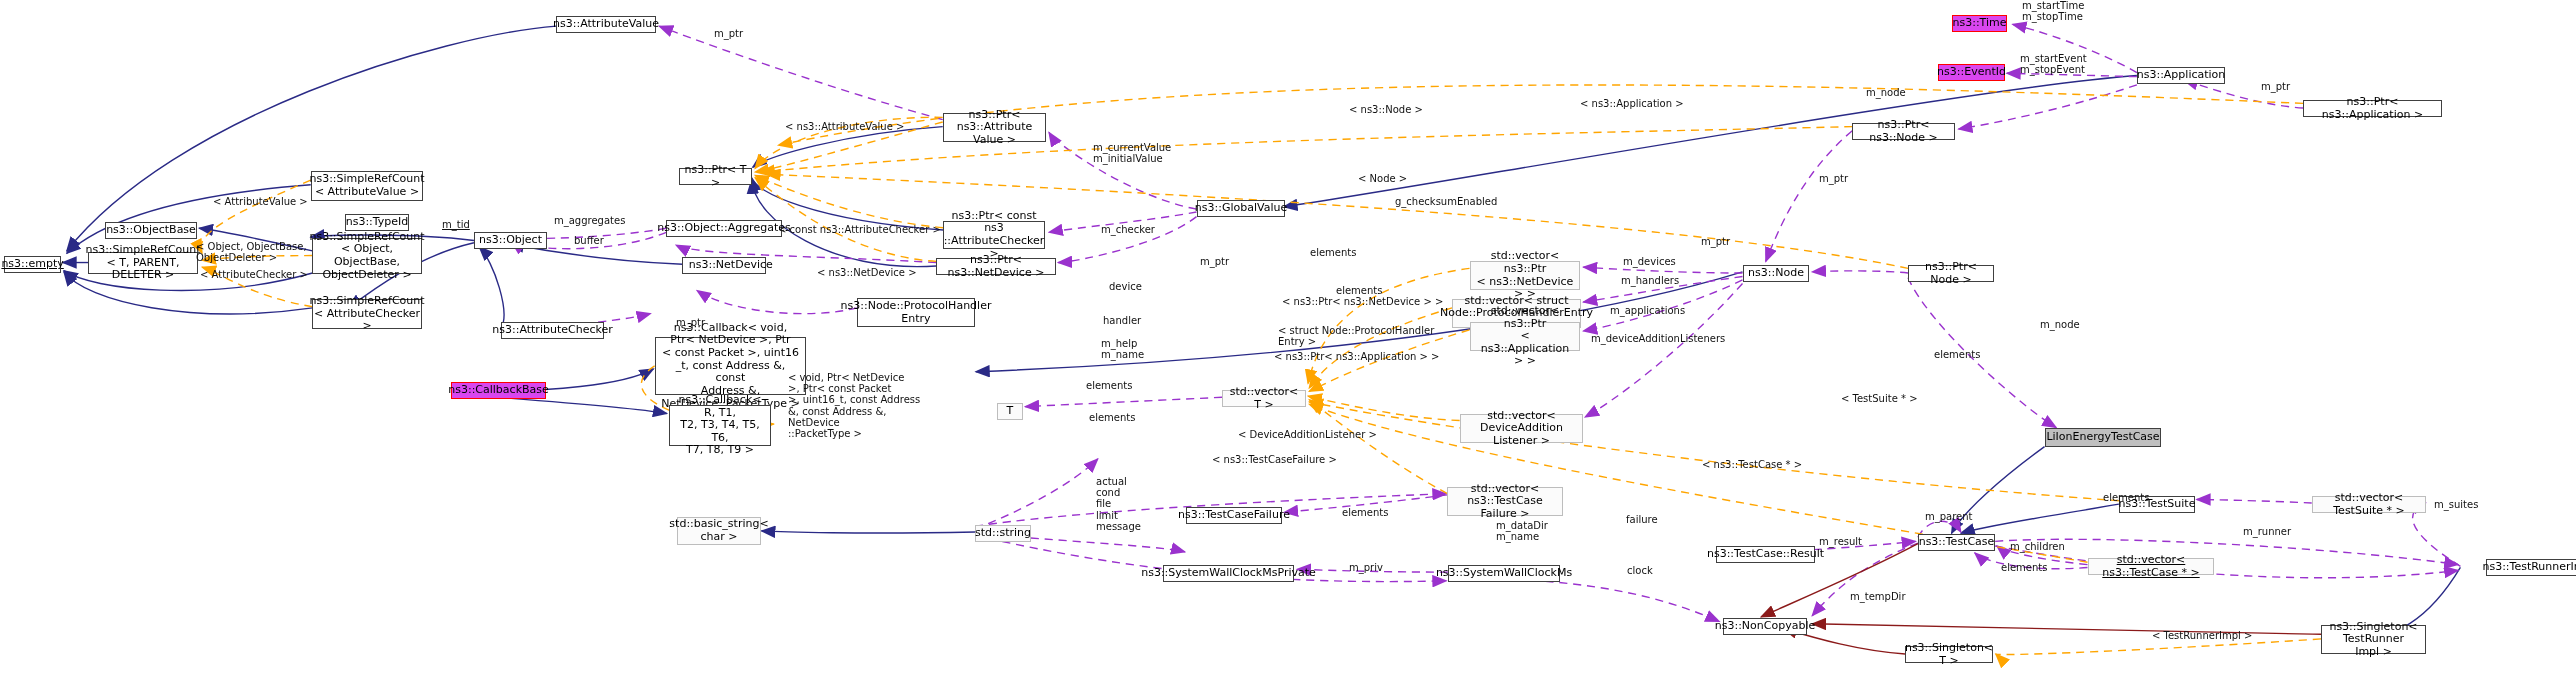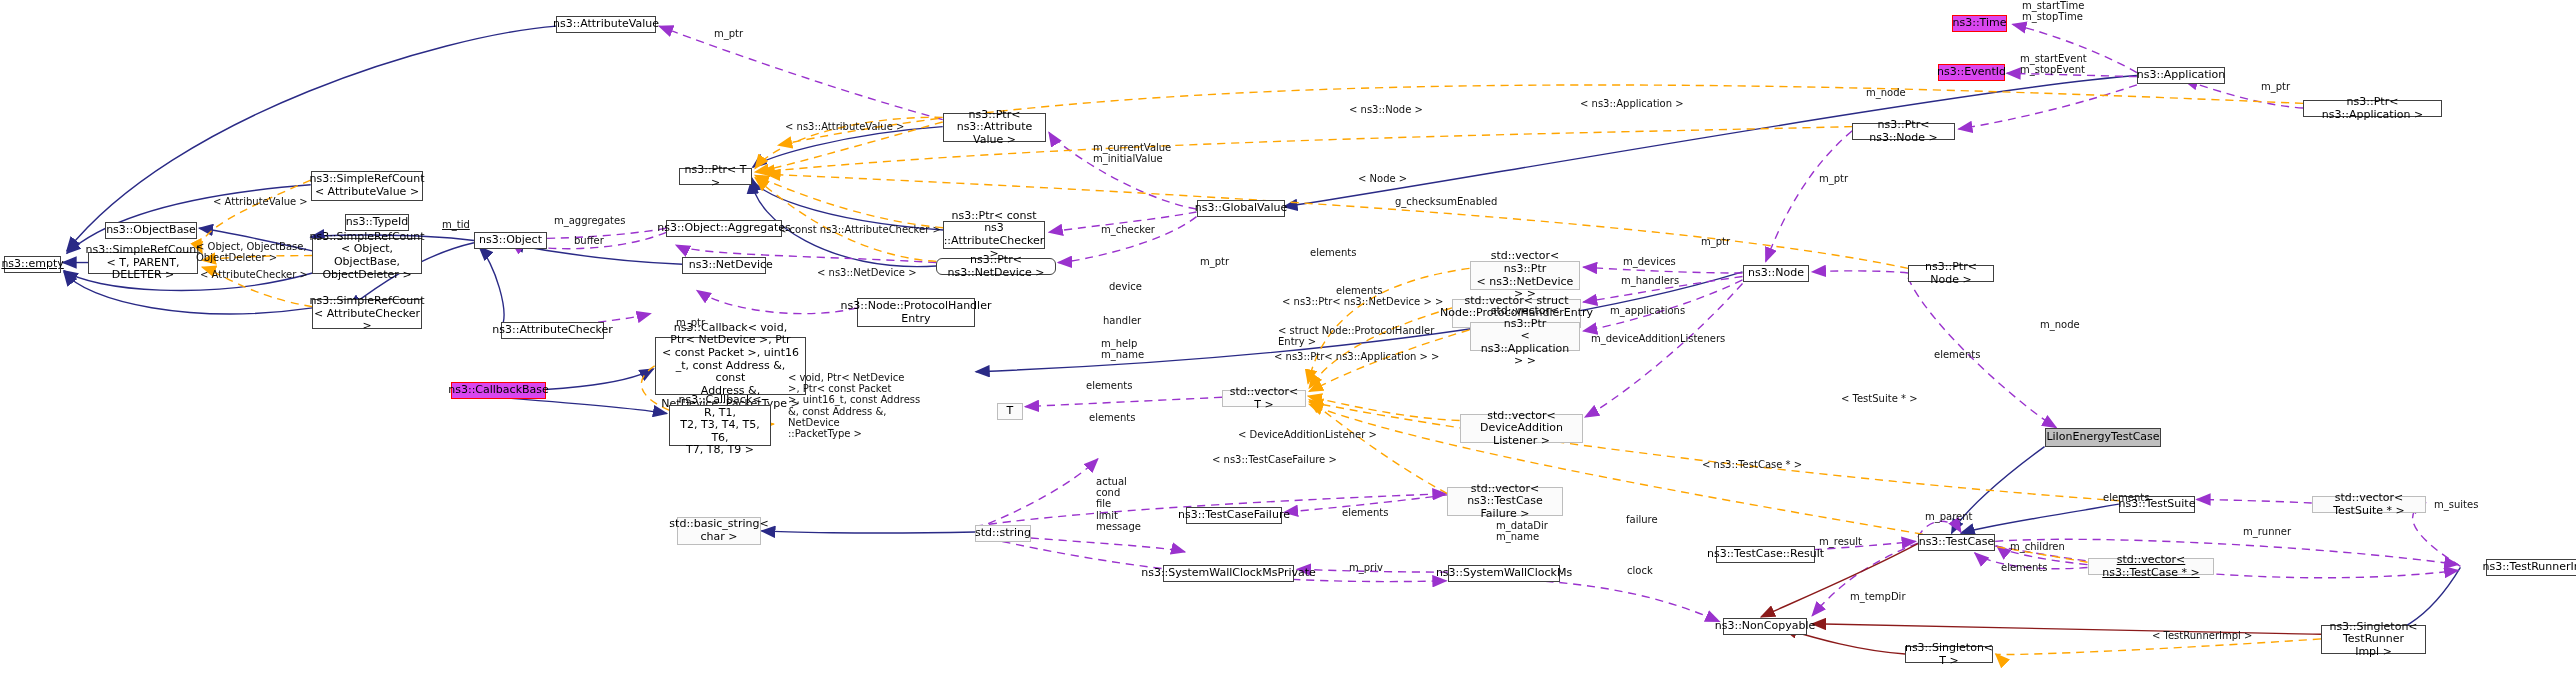--- a/index.html
+++ b/index.html
@@ -174,21 +174,21 @@
 &lt; T, PARENT, DELETER &gt;</div>
     <div class="node thin" style="left: 312px; top: 238px; width: 110px; height: 36px;">ns3::SimpleRefCount
 &lt; Object, ObjectBase,
 ObjectDeleter &gt;</div>
     <div class="node thin" style="left: 474px; top: 232px; width: 73px; height: 17.4px;">ns3::Object</div>
     <div class="node thin" style="left: 943px; top: 221px; width: 102px; height: 28px;">ns3::Ptr&lt; const ns3
 ::AttributeChecker &gt;</div>
     <div class="node thin" style="left: 1743px; top: 265px; width: 66px; height: 17.4px;">ns3::Node</div>
     <div class="node thin" style="left: 666px; top: 220px; width: 116px; height: 17.4px;">ns3::Object::Aggregates</div>
     <div class="node thin" style="left: 682px; top: 257px; width: 84px; height: 17.4px; padding-left: 17px;">ns3::NetDevice</div>
-    <div class="node thin" style="left: 936px; top: 258px; width: 120px; height: 17.4px; border-radius: 6px;">ns3::Ptr&lt; ns3::NetDevice &gt;</div>
+    <div class="node thin" style="left: 936px; top: 258px; width: 120px; height: 17.4px;">ns3::Ptr&lt; ns3::NetDevice &gt;</div>
     <div class="node grey" style="left: 1470px; top: 261px; width: 110px; height: 29px;">std::vector&lt; ns3::Ptr
 &lt; ns3::NetDevice &gt; &gt;</div>
     <div class="node thin" style="left: 312px; top: 299px; width: 110px; height: 30px;">ns3::SimpleRefCount
 &lt; AttributeChecker &gt;</div>
     <div class="node thin" style="left: 501px; top: 322px; width: 103px; height: 17.4px;">ns3::AttributeChecker</div>
     <div class="node thin" style="left: 857px; top: 298px; width: 118px; height: 29px;">ns3::Node::ProtocolHandler
 Entry</div>
     <div class="node grey" style="left: 1452px; top: 299px; width: 129px; height: 29px;">std::vector&lt; struct
 Node::ProtocolHandlerEntry &gt;</div>
     <div class="node red" style="left: 451px; top: 382px; width: 95px; height: 17.4px;">ns3::CallbackBase</div>

